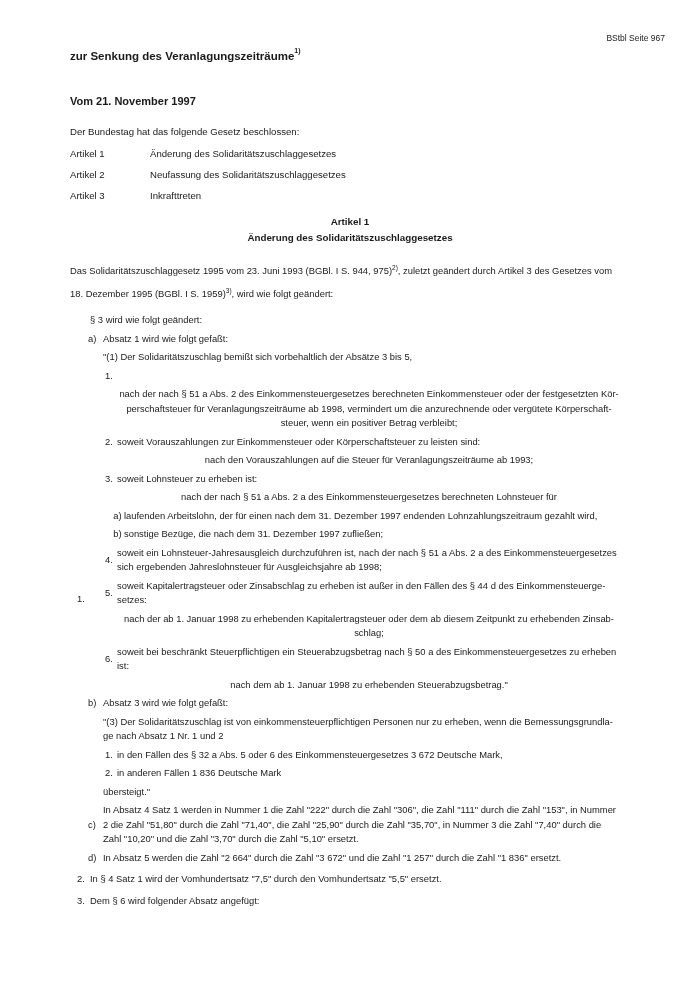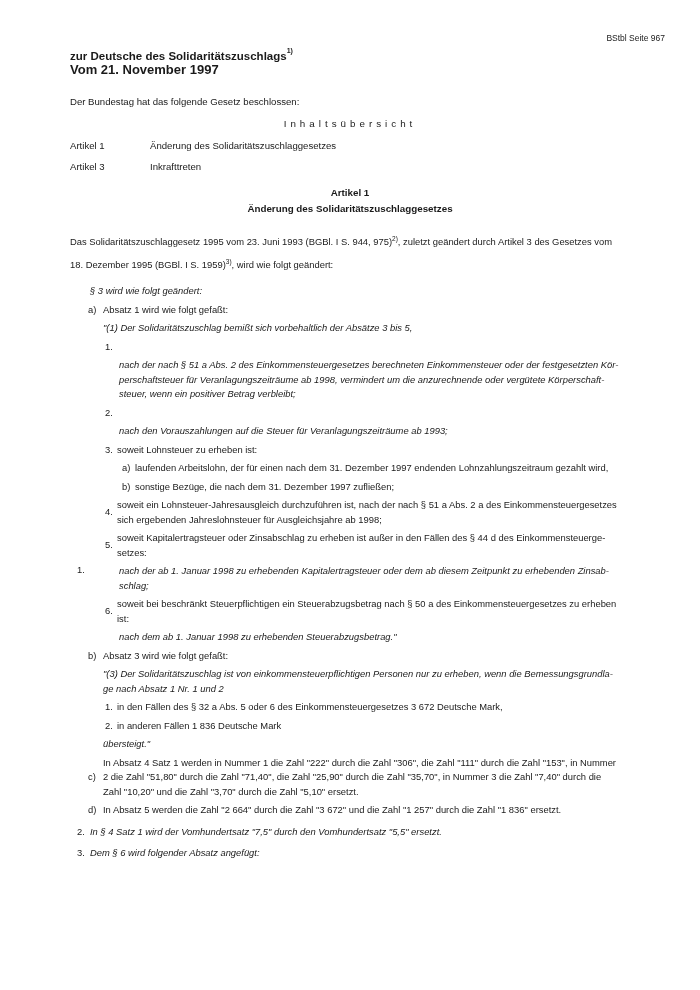--- a/index.html
+++ b/index.html
@@ -10,71 +10,74 @@
     padding:30px 70px 0 70px;
     background:#ffffff;
     color:#1a1a1a;
     font-family:"Liberation Sans", sans-serif;
     overflow:hidden;
   }
   .hdr { position:absolute; top:33px; right:35px; font-size:8.5px; }
   .t1 { font-weight:bold; font-size:11.5px; margin-top:10px; white-space:pre; }
   .t2 { font-weight:bold; font-size:11.5px; margin-top:17px; white-space:pre; }
   .supb { font-size:7px; font-weight:bold; vertical-align:7px; }
-  .dateline { font-weight:bold; font-size:13px; margin-top:0; white-space:pre; }
+  .dateline { font-weight:bold; font-size:11px; margin-top:33px; white-space:pre; }
   .preamble { font-size:9.6px; margin-top:19px; white-space:pre; }
   .toc-heading { text-align:center; font-size:9.8px; letter-spacing:4px; margin-top:11px; }
   .toc { margin-top:11px; }
   .toc-row { display:flex; font-size:9.6px; margin-bottom:10px; }
   .toc-label { width:80px; flex:none; white-space:pre; }
   .toc-title { white-space:pre; }
   .art-h { text-align:center; font-weight:bold; font-size:9.8px; line-height:16px; }
   .art-h.first { margin-top:13px; }
   .intro { font-size:9.4px; margin-top:12px; line-height:20px; }
   .intro-line { white-space:pre; }
   sup.fn { font-size:6.5px; vertical-align:4px; }
 
   .amendments { margin-top:9px; margin-left:7px; font-size:9.4px; line-height:14.5px; }
   .outer-item { position:relative; padding-left:13px; margin-bottom:7px; }
   .outer-marker { position:absolute; left:0; top:0; white-space:pre; }
   .om-offset { top:279px; }
-  .para  { margin:0 0 4px 0; white-space:pre;font-style:italic; }
+  .para  { margin:0 0 4px 0; white-space:pre; }
   .para0 { margin:0; white-space:pre; }
   .sub-item { margin-left:-2px; margin-bottom:3px; }
   .sub-row { display:flex; align-items:flex-start; margin-bottom:4px; }
   .sub-row.vcenter { align-items:center; }
   .sub-label { width:15px; flex:none; white-space:pre; }
   .sub-content { margin-left:15px; }
   .num-item { margin-left:2px; margin-bottom:2px; }
   .num-row { display:flex; align-items:center; margin-bottom:4px; }
   .num-label { width:12px; flex:none; white-space:pre; }
-  .num-after { margin-left:14px; }
+  .num-after { margin-left:3px;text-align:center; }
   .letter-row { display:flex; align-items:center; margin-left:3px; margin-bottom:4px; }
   .letter-label { width:13px; flex:none; white-space:pre; }
 </style>
 </head>
 <body>
 
 <div id="page">
 
   <div class="hdr">BStbl Seite 967</div>
 
-  <div class="t2"><span>zur Deutsche des Solidaritätszuschlags</span><span class="supb">1)</span></div>
+  <div class="t2"><span>zur Senkung des Veranlagungszeiträume</span><span class="supb">1)</span></div>
 
   <div class="dateline">Vom 21. November 1997</div>
   <div class="preamble">Der Bundestag hat das folgende Gesetz beschlossen:</div>
 
-  <div class="toc-heading">Inhaltsübersicht</div>
 
   <div class="toc">
     <div class="toc-row">
       <span class="toc-label">Artikel 1</span>
       <span class="toc-title">Änderung des Solidaritätszuschlaggesetzes</span>
     </div>
     <div class="toc-row">
+      <span class="toc-label">Artikel 2</span>
+      <span class="toc-title">Neufassung des Solidaritätszuschlaggesetzes</span>
+    </div>
+    <div class="toc-row">
       <span class="toc-label">Artikel 3</span>
       <span class="toc-title">Inkrafttreten</span>
     </div>
   </div>
 
   <div class="art-h first">Artikel 1</div>
   <div class="art-h">Änderung des Solidaritätszuschlaggesetzes</div>
 
   <div class="intro">
     <div class="intro-line"><span>Das Solidaritätszuschlaggesetz 1995 vom 23. Juni 1993 (BGBl. I S. 944, 975)</span><sup class="fn">2)</sup><span>, zuletzt geändert durch Artikel 3 des Gesetzes vom</span></div>
@@ -102,32 +105,34 @@
             <div class="num-after">
               <div class="para">nach der nach § 51 a Abs. 2 des Einkommensteuergesetzes berechneten Einkommensteuer oder der festgesetzten Kör-
 perschaftsteuer für Veranlagungszeiträume ab 1998, vermindert um die anzurechnende oder vergütete Körperschaft-
 steuer, wenn ein positiver Betrag verbleibt;</div>
             </div>
           </div>
 
           <div class="num-item">
             <div class="num-row">
               <span class="num-label">2.</span>
+              <div class="para0">soweit Vorauszahlungen zur Einkommensteuer oder Körperschaftsteuer zu leisten sind:</div>
             </div>
             <div class="num-after">
               <div class="para">nach den Vorauszahlungen auf die Steuer für Veranlagungszeiträume ab 1993;</div>
             </div>
           </div>
 
           <div class="num-item">
             <div class="num-row">
               <span class="num-label">3.</span>
               <div class="para0">soweit Lohnsteuer zu erheben ist:</div>
             </div>
             <div class="num-after">
+              <div class="para">nach der nach § 51 a Abs. 2 a des Einkommensteuergesetzes berechneten Lohnsteuer für</div>
               <div class="letter-row">
                 <span class="letter-label">a)</span>
                 <div class="para0">laufenden Arbeitslohn, der für einen nach dem 31. Dezember 1997 endenden Lohnzahlungszeitraum gezahlt wird,</div>
               </div>
               <div class="letter-row">
                 <span class="letter-label">b)</span>
                 <div class="para0">sonstige Bezüge, die nach dem 31. Dezember 1997 zufließen;</div>
               </div>
             </div>
           </div>

